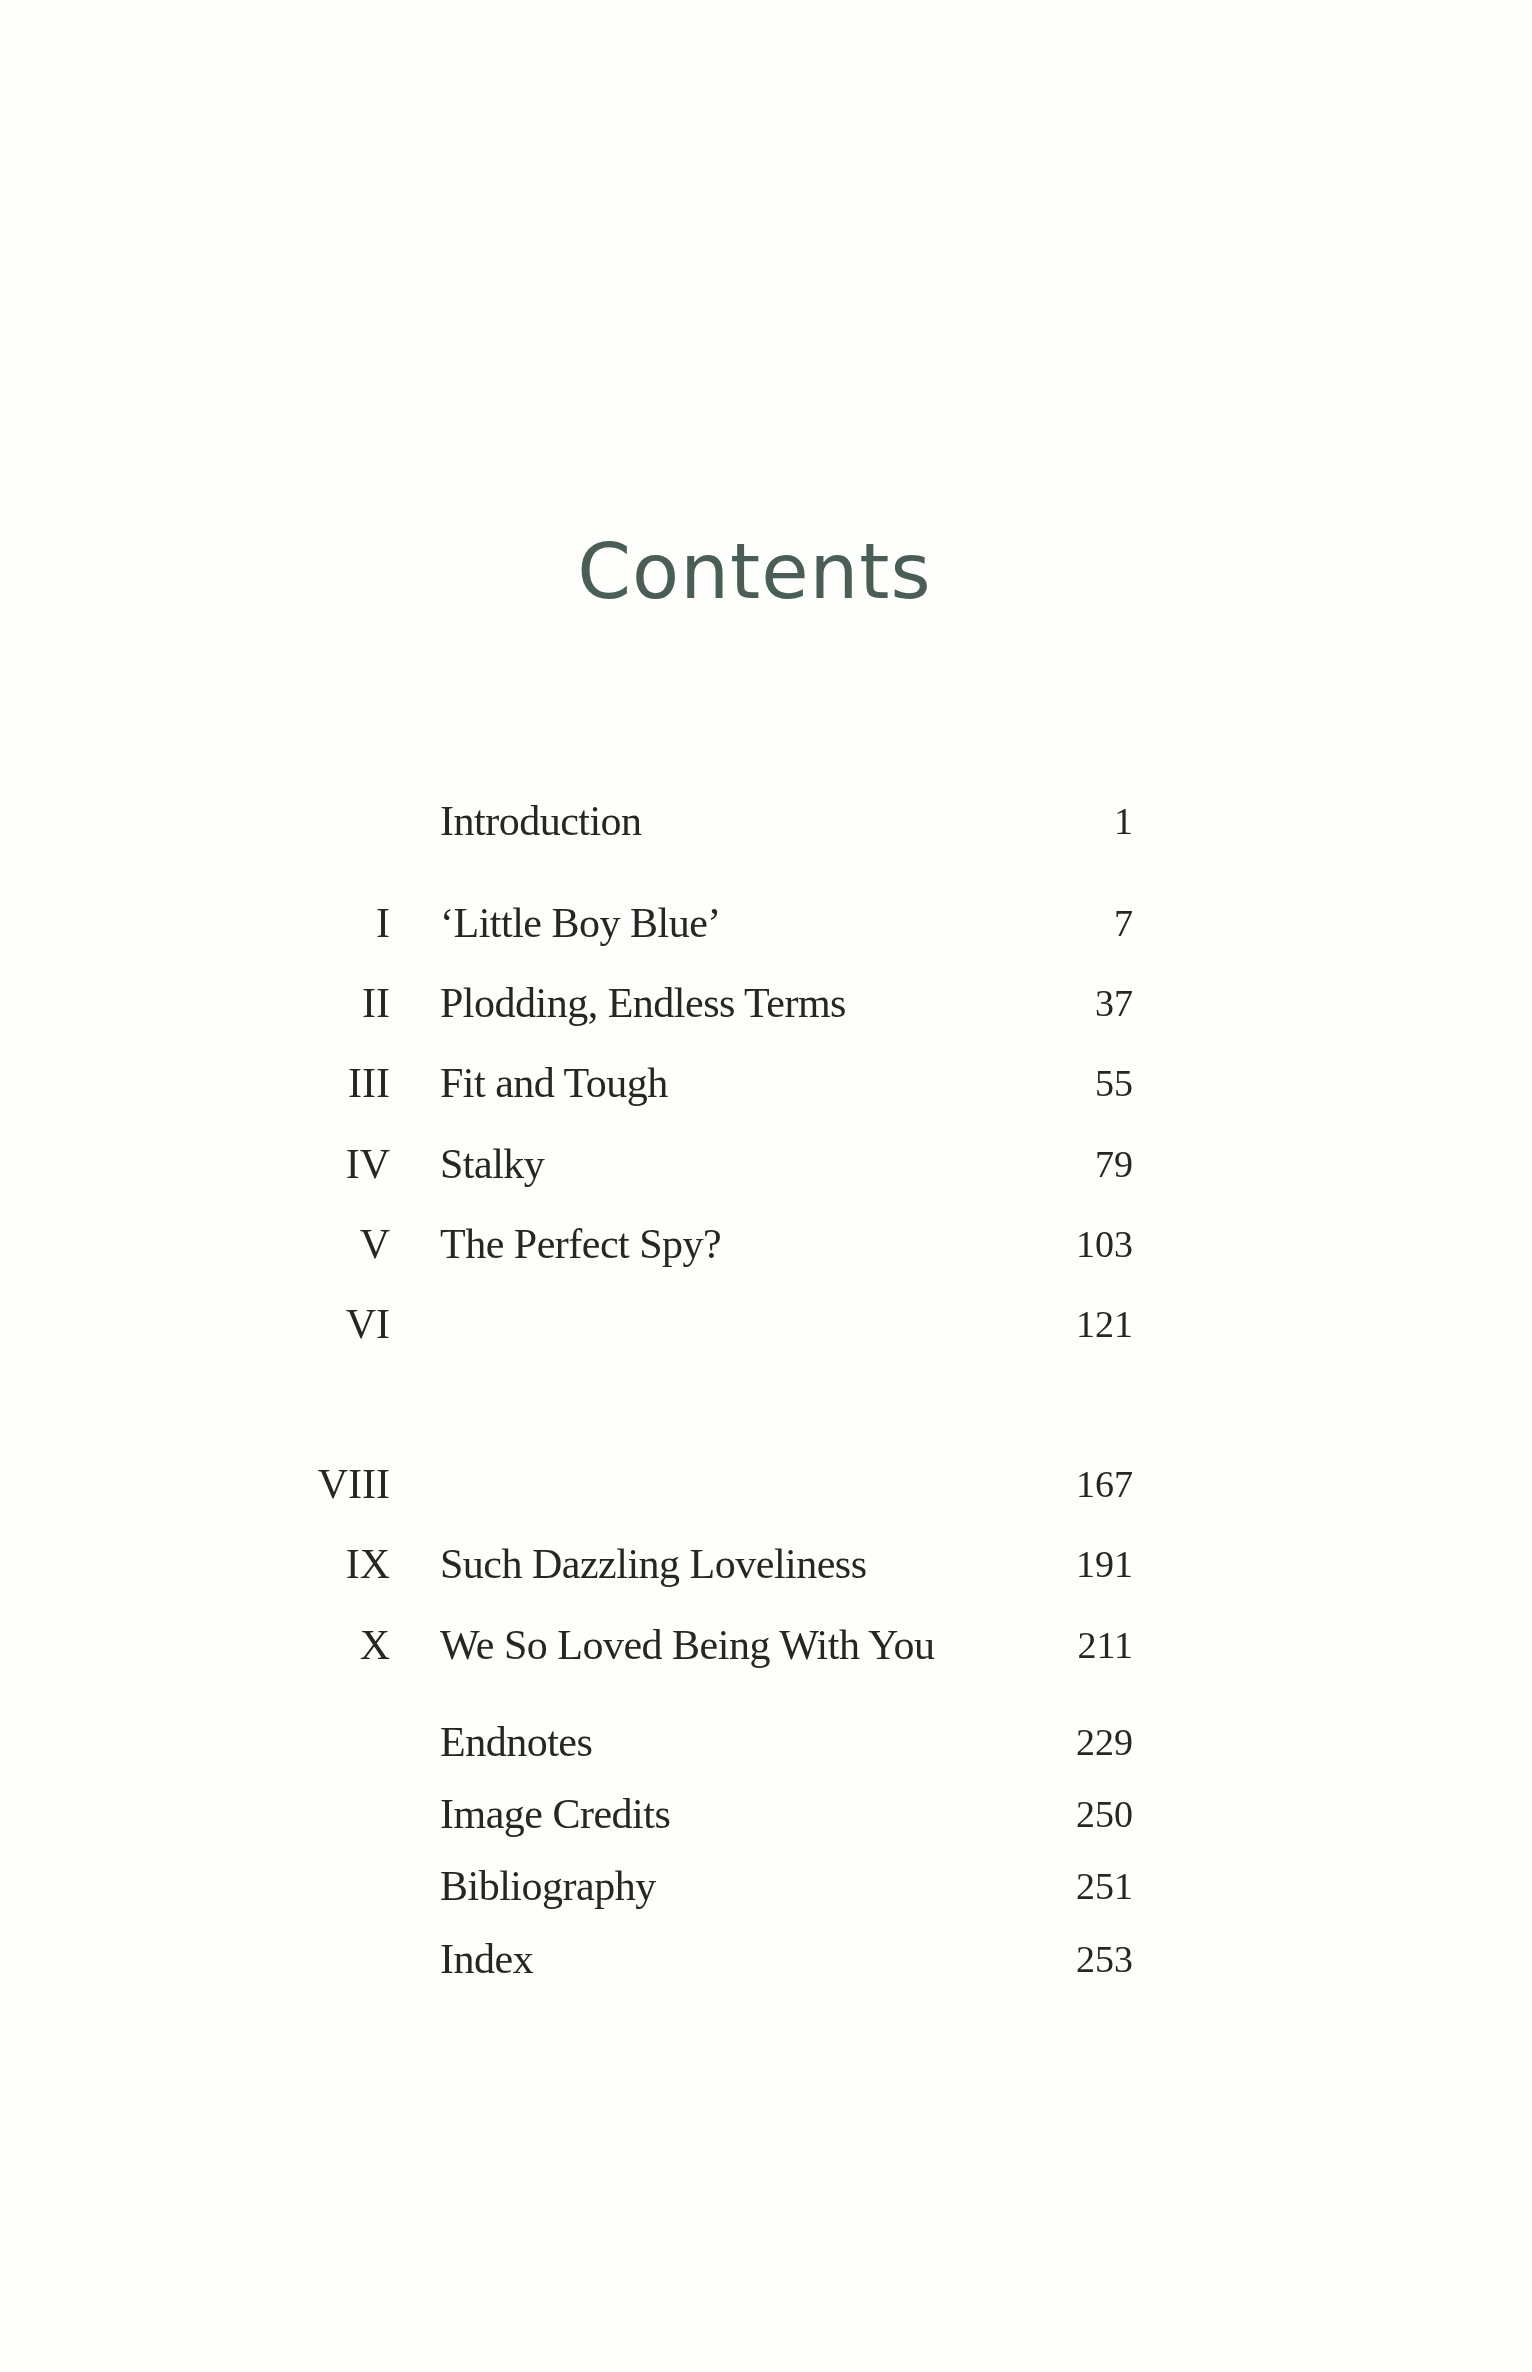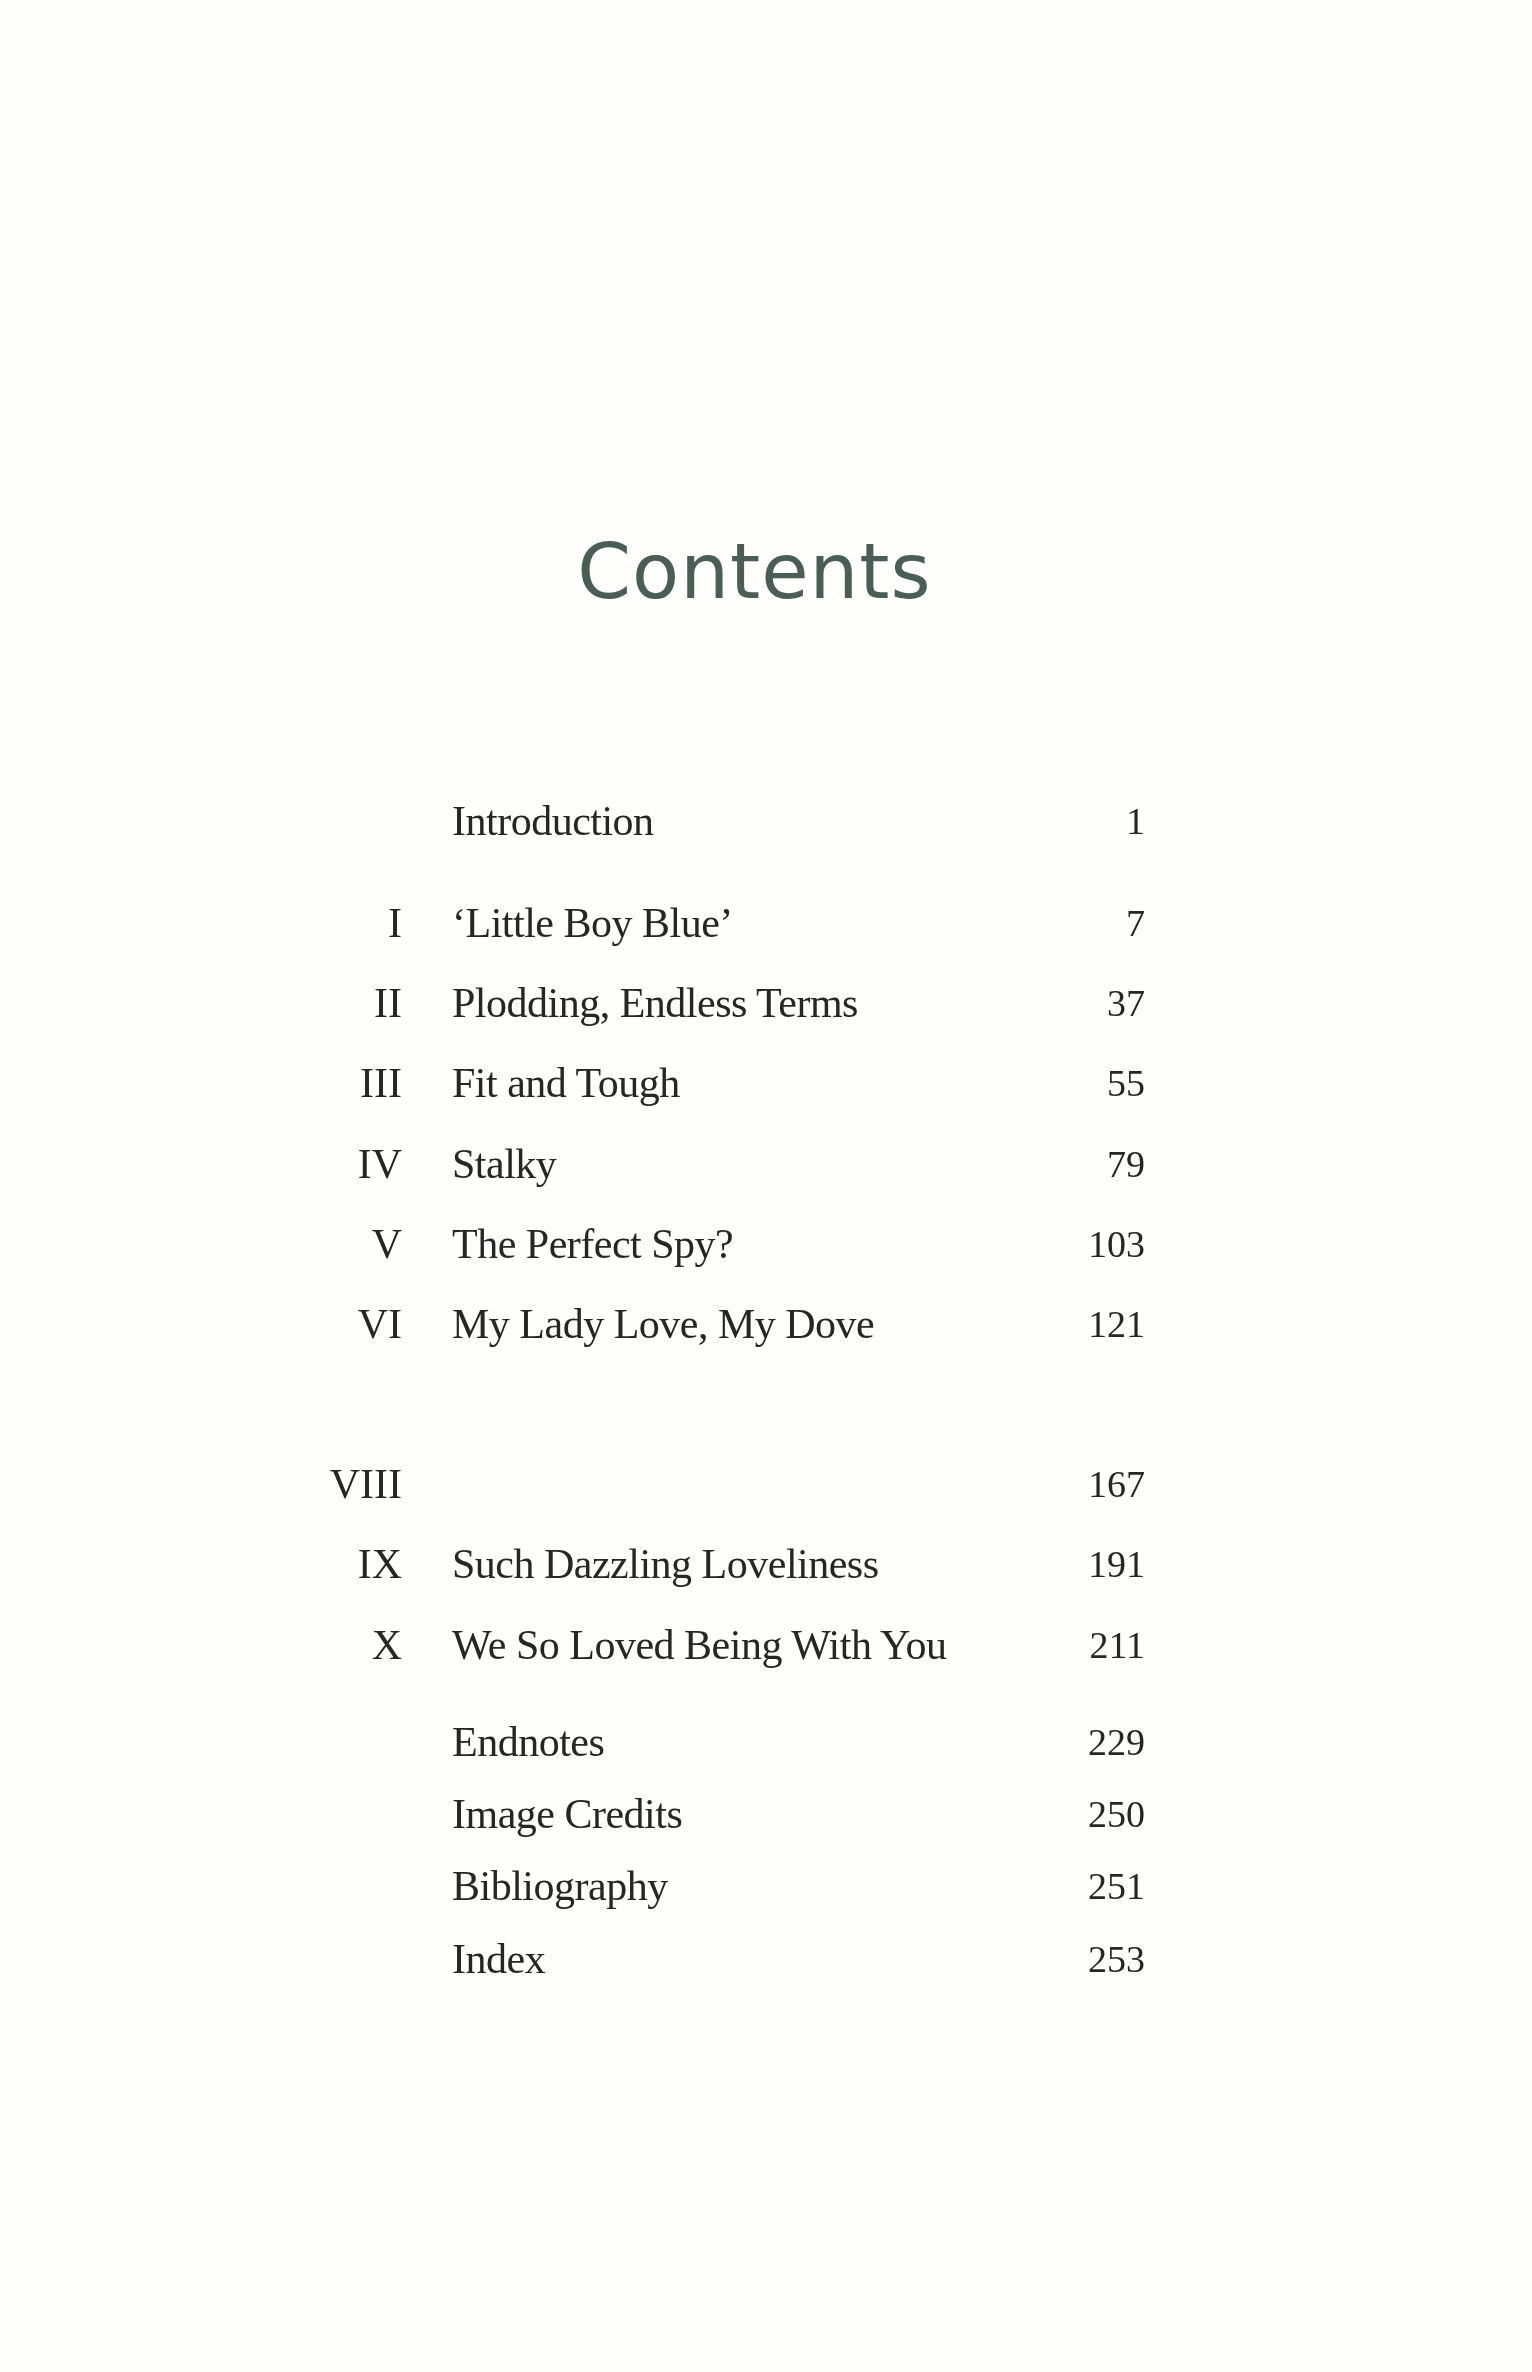--- a/index.html
+++ b/index.html
@@ -37,21 +37,21 @@
     }
     .toc {
       position: absolute;
       left: 0;
       top: 0;
       width: 1533px;
       height: 2372px;
     }
     .row {
       position: absolute;
-      left: 12px;
+      left: 0;
       width: 1509px;
       height: 50px;
       font-family: "Liberation Serif", serif;
       font-size: 42px;
       color: #262626;
       line-height: 50px;
     }
     .num {
       position: absolute;
       right: 1119px; 
@@ -110,21 +110,20 @@
       <span class="label">Stalky</span>
       <span class="page-no">79</span>
     </div>
     <div class="row" style="top:1219px">
       <span class="num">V</span>
       <span class="label">The Perfect Spy?</span>
       <span class="page-no">103</span>
     </div>
     <div class="row" style="top:1299px">
       <span class="num">VI</span>
-      <span class="label">My Lady Love, My Dove</span>
       <span class="page-no">121</span>
     </div>
     <div class="row" style="top:1459px">
       <span class="num">VIII</span>
       <span class="page-no">167</span>
     </div>
     <div class="row" style="top:1539px">
       <span class="num">IX</span>
       <span class="label">Such Dazzling Loveliness</span>
       <span class="page-no">191</span>

